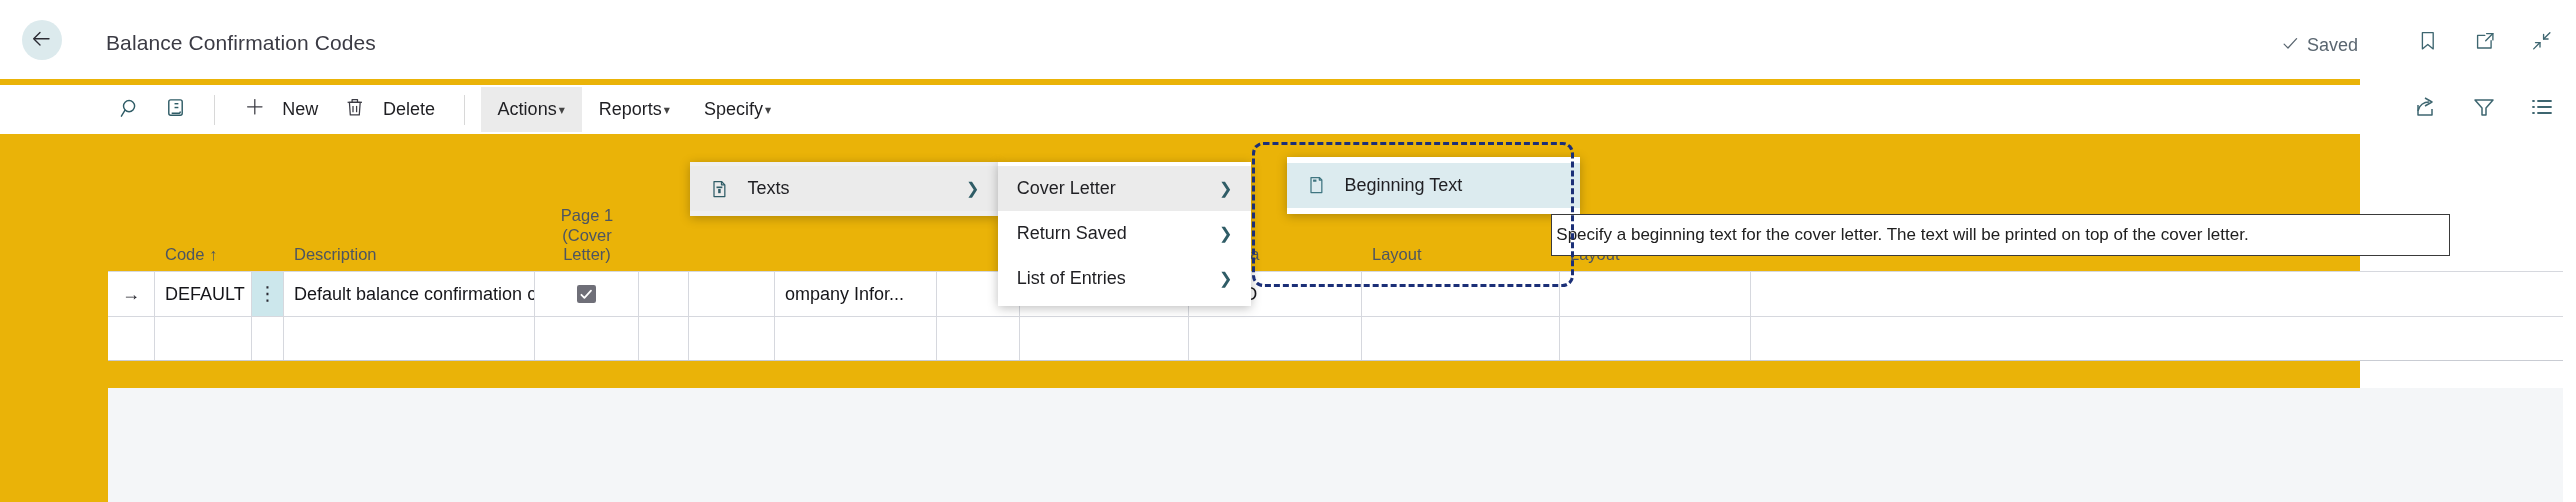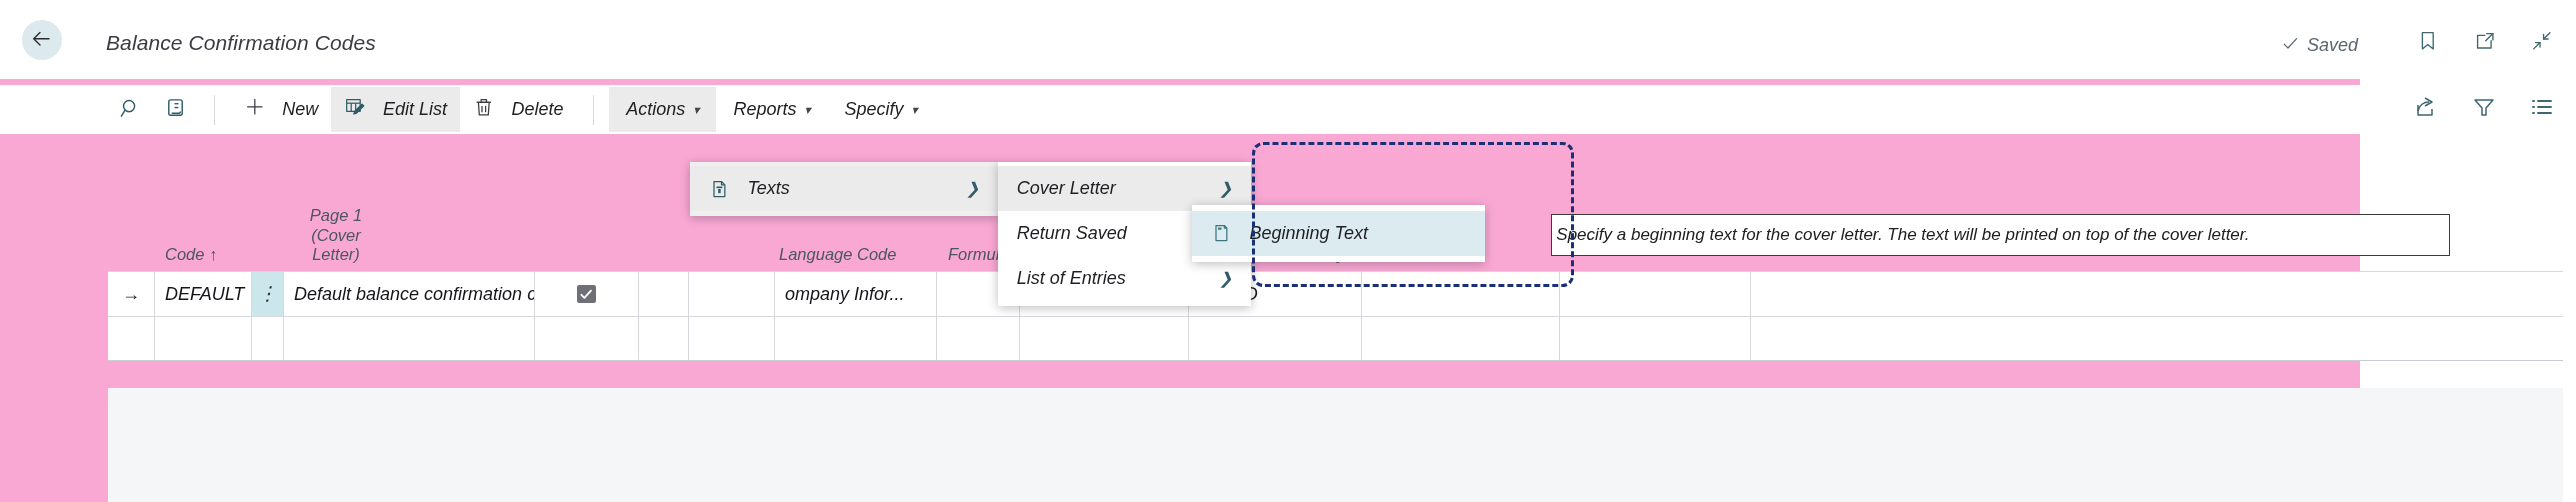--- a/index.html
+++ b/index.html
@@ -2,21 +2,21 @@
 <html style="font-size:11.5px"><head>
 <meta charset="utf-8">
 <style>
   * { box-sizing: border-box; margin: 0; padding: 0; }
   html, body {
     width: 2576px; height: 503px;
     background: #ffffff;
     font-family: "Liberation Sans", sans-serif;
     overflow: hidden;
   }
-  #root { position: relative; width: 2360px; height: 503px; background: #f9a8d4; font-style: italic; }
+  #root { position: relative; width: 2360px; height: 503px; background: #eab308; }
 
   
   .titlebar { position: absolute; left: 0; top: 0; width: 2576px; height: 79px; background: #fff; }
   .back-btn {
     position: absolute; left: 21.6px; top: 20px; width: 40px; height: 40px;
     border-radius: 50%; background: #dceaed; display: flex; align-items: center;
     justify-content: center; cursor: pointer;
   }
   .back-btn svg { width: 21.6px; height: 21.6px; }
   .page-title {
@@ -41,21 +41,21 @@
   }
   .cmd-ic svg { width: 23px; height: 23px; }
   .vsep { width: 0.7px; height: 30px; background: #d8d8d8; margin: 0 16px; }
   .cmd-btn {
     display: flex; align-items: center; gap: 17px; height: 45px; padding: 0 13px;
     font-size: 18px; color: #1f1f23; cursor: pointer; white-space: nowrap;
   }
   .cmd-btn svg { width: 21.6px; height: 21.6px; flex: none; }
   .cmd-btn.active { background: #ebebeb; }
   .menu-btn {
-    display: flex; align-items: center; gap: 8px; height: 45px; padding: 0 17px;
+    display: flex; align-items: center; gap: 2px; height: 45px; padding: 0 17px;
     font-size: 18px; color: #1f1f23; cursor: pointer; white-space: nowrap;
   }
   .menu-btn.open { background: #ebebeb; }
   .menu-btn .chev { font-size: 12.2px; color: #444; }
   .link-btn {
     height: 45px; display: flex; align-items: center; padding: 0 14.4px;
     font-size: 18px; color: #33555f; cursor: pointer; white-space: nowrap;
   }
   .cmd-right { position: absolute; right: 20px; top: 8.6px; display: flex; align-items: center; gap: 29px; }
   .cmd-right .ic { width: 29px; height: 29px; display: flex; align-items: center; justify-content: center; cursor: pointer; }
@@ -96,21 +96,21 @@
   }
   .menu-item .mi-icon { width: 24.4px; margin-right: 14.4px; display: flex; align-items: center; }
   .menu-item .mi-icon svg { width: 20px; height: 20px; }
   .menu-item .mi-label { flex: 1; }
   .menu-item .mi-chev { font-size: 16px; color: #2f5c66; margin-left: 21.6px; }
   .menu-item.hl { background: #ebebeb; }
   .menu-item.hl-blue { background: #dcebef; }
 
   #menu-texts { left: 690px; top: 162px; width: 308px; padding: 4.3px 0; background: #efeff0; }
   #menu-letters { left: 998px; top: 162px; width: 253px; padding: 4.3px 0; }
-  #menu-texts2 { left: 1192px; top: 157px; width: 293px; padding: 5.8px 0; margin-top: 48px; }
+  #menu-texts2 { left: 1287px; top: 157px; width: 293px; padding: 5.8px 0; }
 
   .focus-ring {
     position: absolute; left: 1252px; top: 142px; width: 322px; height: 145px;
     border: 3.6px dashed #1b2f77; border-radius: 11.5px; z-index: 60; pointer-events: none;
   }
   .tooltip {
     position: absolute; left: 1551px; top: 214px; width: 899px; height: 42px;
     background: #fff; border: 0.7px solid #3a3a3a; display: flex; align-items: center;
     padding: 0 4.3px; font-size: 17px; color: #202020; white-space: nowrap; z-index: 55;
   }
@@ -196,32 +196,20 @@
       <div class="cmd-btn">
         <span>
           <svg viewBox="0 0 24 24" fill="none" stroke="#3c3c44" stroke-width="1.4" stroke-linecap="round">
             <line x1="12" y1="4" x2="12" y2="20"></line>
               <line x1="4" y1="12" x2="20" y2="12"></line>
           </svg>
         </span>
         <span>New</span>
       </div>
 
-      <div class="cmd-btn active">
-        <span>
-          <svg viewBox="0 0 24 24" fill="none" stroke="#2f5c66" stroke-width="1.4" stroke-linejoin="round">
-            <rect x="3" y="4" width="15" height="13"></rect>
-            <line x1="3" y1="8" x2="18" y2="8"></line>
-              <line x1="8" y1="8" x2="8" y2="17"></line>
-              <line x1="13" y1="8" x2="13" y2="17"></line>
-            <path d="M20 9 l2 2 -8 8 -3 1 1 -3 z" fill="#2f5c66"></path>
-          </svg>
-        </span>
-        <span>Edit List</span>
-      </div>
 
       <div class="cmd-btn">
         <span>
           <svg viewBox="0 0 24 24" fill="none" stroke="#3c3c44" stroke-width="1.4" stroke-linejoin="round">
             <path d="M6 7 h12 l-1 14 H7 z"></path>
               <line x1="4" y1="7" x2="20" y2="7"></line>
             <path d="M9 7 V4 h6 v3"></path>
               <line x1="10" y1="11" x2="10" y2="18"></line>
               <line x1="14" y1="11" x2="14" y2="18"></line>
           </svg>
@@ -275,20 +263,21 @@
         </span>
       </div>
     </div>
   </div>
 
   <div class="grid">
     <div class="grid-head">
       <div class="hcell" style="width:47px"></div>
       <div class="hcell" style="width:97px">Code ↑</div>
       <div class="hcell" style="width:32px"></div>
+      <div class="hcell" style="width:251px">Description</div>
       <div class="hcell center" style="width:104px">Page 1
 (Cover
 Letter)</div>
       <div class="hcell" style="width:50px"></div>
       <div class="hcell" style="width:86px"></div>
       <div class="hcell" style="width:162px"></div>
       <div class="hcell" style="width:83px"></div>
       <div class="hcell" style="width:169px">Language Code</div>
       <div class="hcell" style="width:173px">Formula</div>
       <div class="hcell" style="width:198px">Layout</div>

